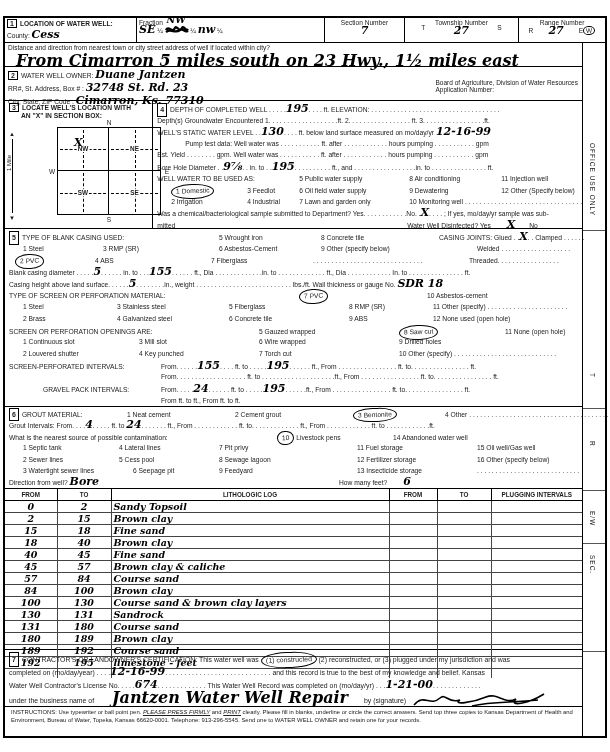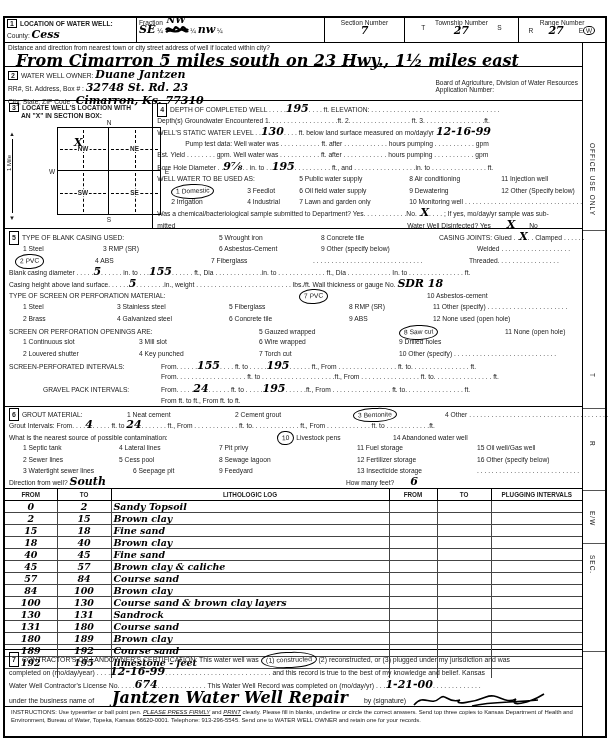--- a/index.html
+++ b/index.html
@@ -201,21 +201,21 @@
           <div class="line" style="padding-left:152px;">From                                  ft.  to                                    ft.,  From                                ft.  to                                 ft.</div>
         </div>
 
         <div class="sec6">
           <div class="line"><span class="opt" style="width:118px;"><span class="secnum">6</span><span>GROUT MATERIAL:</span></span><span class="opt" style="width:108px;">1 Neat cement</span><span class="opt" style="width:118px;">2 Cement grout</span><span class="opt" style="width:92px;"><span class="circ">3 Bentonite</span></span><span>4 Other  . . . . . . . . . . . . . . . . . . . . . . . . . . . . . . . . . . . . . . . . . . . . . .</span></div>
           <div class="line"><span>Grout Intervals:    From. . . .</span><span class="hw">4</span><span>. . . . . ft. to </span><span class="hw">24</span><span>. . . . . . .  ft.,   From . . . . . . . . . . . .  ft.   to. . . . . . . . . . . . .  ft.,   From . . . . . . . . . . . .  ft.  to  . . . . . . . . . . . .ft.</span></div>
           <div class="line"><span class="opt" style="width:268px;">What is the nearest source of possible contamination:</span><span class="opt" style="width:116px;"><span class="circ">10</span> <span>Livestock pens</span></span><span>14 Abandoned water well</span></div>
           <div class="line"><span class="opt" style="width:96px; margin-left:14px;">1 Septic tank</span><span class="opt" style="width:100px;">4 Lateral lines</span><span class="opt" style="width:138px;">7 Pit privy</span><span class="opt" style="width:120px;">11 Fuel storage</span><span>15 Oil well/Gas well</span></div>
           <div class="line"><span class="opt" style="width:96px; margin-left:14px;">2 Sewer lines</span><span class="opt" style="width:100px;">5 Cess pool</span><span class="opt" style="width:138px;">8 Sewage lagoon</span><span class="opt" style="width:120px;">12 Fertilizer storage</span><span>16 Other (specify below)</span></div>
           <div class="line"><span class="opt" style="width:110px; margin-left:14px;">3 Watertight sewer lines</span><span class="opt" style="width:86px;">6 Seepage pit</span><span class="opt" style="width:138px;">9 Feedyard</span><span class="opt" style="width:120px;">13 Insecticide storage</span><span>. . . . . . . . . . . . . . . . . . . . . . . . . . . .</span></div>
-          <div class="line"><span>Direction from well?</span> <span class="hw" style="margin-right:150px;">South</span><span style="margin-left:90px;">How many feet?</span> <span class="hw" style="margin-left:14px;">6</span></div>
+          <div class="line"><span>Direction from well?</span> <span class="hw" style="margin-right:150px;">Bore</span><span style="margin-left:90px;">How many feet?</span> <span class="hw" style="margin-left:14px;">6</span></div>
         </div>
 
         <div class="logwrap">
           <table class="log">
             <colgroup>
                 <col style="width:52px">
                 <col style="width:54px">
                 <col style="width:278px">
                 <col style="width:48px">
                 <col style="width:54px">

